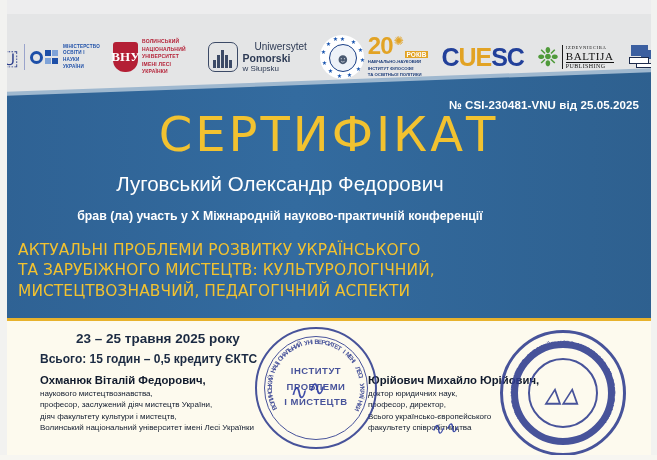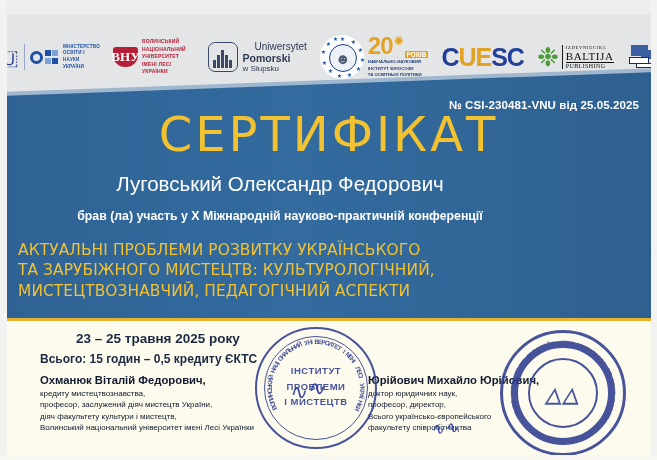--- a/index.html
+++ b/index.html
@@ -54,21 +54,21 @@
   .vbar{width:1px;height:26px;background:#9aa4cc;}
   .om{display:flex;align-items:center;gap:2px;}
   .om .o{width:13px;height:13px;border:3.5px solid #1d4fa8;border-radius:50%;box-sizing:border-box;}
   .om .m{display:grid;grid-template-columns:6px 6px;grid-template-rows:6px 6px;gap:1.5px;}
   .om .m i{background:#1d4fa8;display:block;}
   .om .m i.pale{background:#7fa3d8;}
   .mon-txt{font-size:4.6px;font-weight:bold;color:#1d4fa8;line-height:1.45;letter-spacing:.2px;}
 
   .l-vnu{display:flex;align-items:center;gap:4px;}
   .shield{
-    width:25px;height:20px;background:#b41f35;
+    width:25px;height:30px;background:#b41f35;
     border-radius:3px 3px 12px 12px;
     display:flex;align-items:center;justify-content:center;
     color:#fff;font-size:13px;font-weight:bold;font-family:"Liberation Serif",serif;
   }
   .vnu-txt{font-size:5px;font-weight:bold;color:#b41f35;line-height:1.5;letter-spacing:.2px;}
 
   .l-pom{display:flex;align-items:center;gap:5px;}
   .pom-mark{
     width:30px;height:30px;border:1.4px solid #3c4a66;border-radius:7px;
     display:flex;align-items:flex-end;justify-content:center;padding-bottom:3px;box-sizing:border-box;
@@ -330,21 +330,21 @@
     <div>АКТУАЛЬНІ ПРОБЛЕМИ РОЗВИТКУ УКРАЇНСЬКОГО</div>
     <div>ТА ЗАРУБІЖНОГО МИСТЕЦТВ: КУЛЬТУРОЛОГІЧНИЙ,</div>
     <div>МИСТЕЦТВОЗНАВЧИЙ, ПЕДАГОГІЧНИЙ АСПЕКТИ</div>
   </div>
 
   <div class="dates">23 – 25 травня 2025 року</div>
   <div class="hours">Всього: 15 годин – 0,5 кредиту ЄКТС</div>
 
   <div class="sign-left">
     <div class="sign-name">Охманюк Віталій Федорович,</div>
-    <div class="sign-line">кредиту мистецтвознавства,</div>
+    <div class="sign-line">наукового мистецтвознавства,</div>
     <div class="sign-line">професор, заслужений діяч мистецтв України,</div>
     <div class="sign-line">діяч факультету культури і мистецтв,</div>
     <div class="sign-line">Волинський національний університет імені Лесі Українки</div>
   </div>
 
   <div class="sign-right">
     <div class="sign-name">Юрійович Михайло Юрійович,</div>
     <div class="sign-line">доктор юридичних наук,</div>
     <div class="sign-line">професор, директор,</div>
     <div class="sign-line">Всього українсько-європейського</div>

